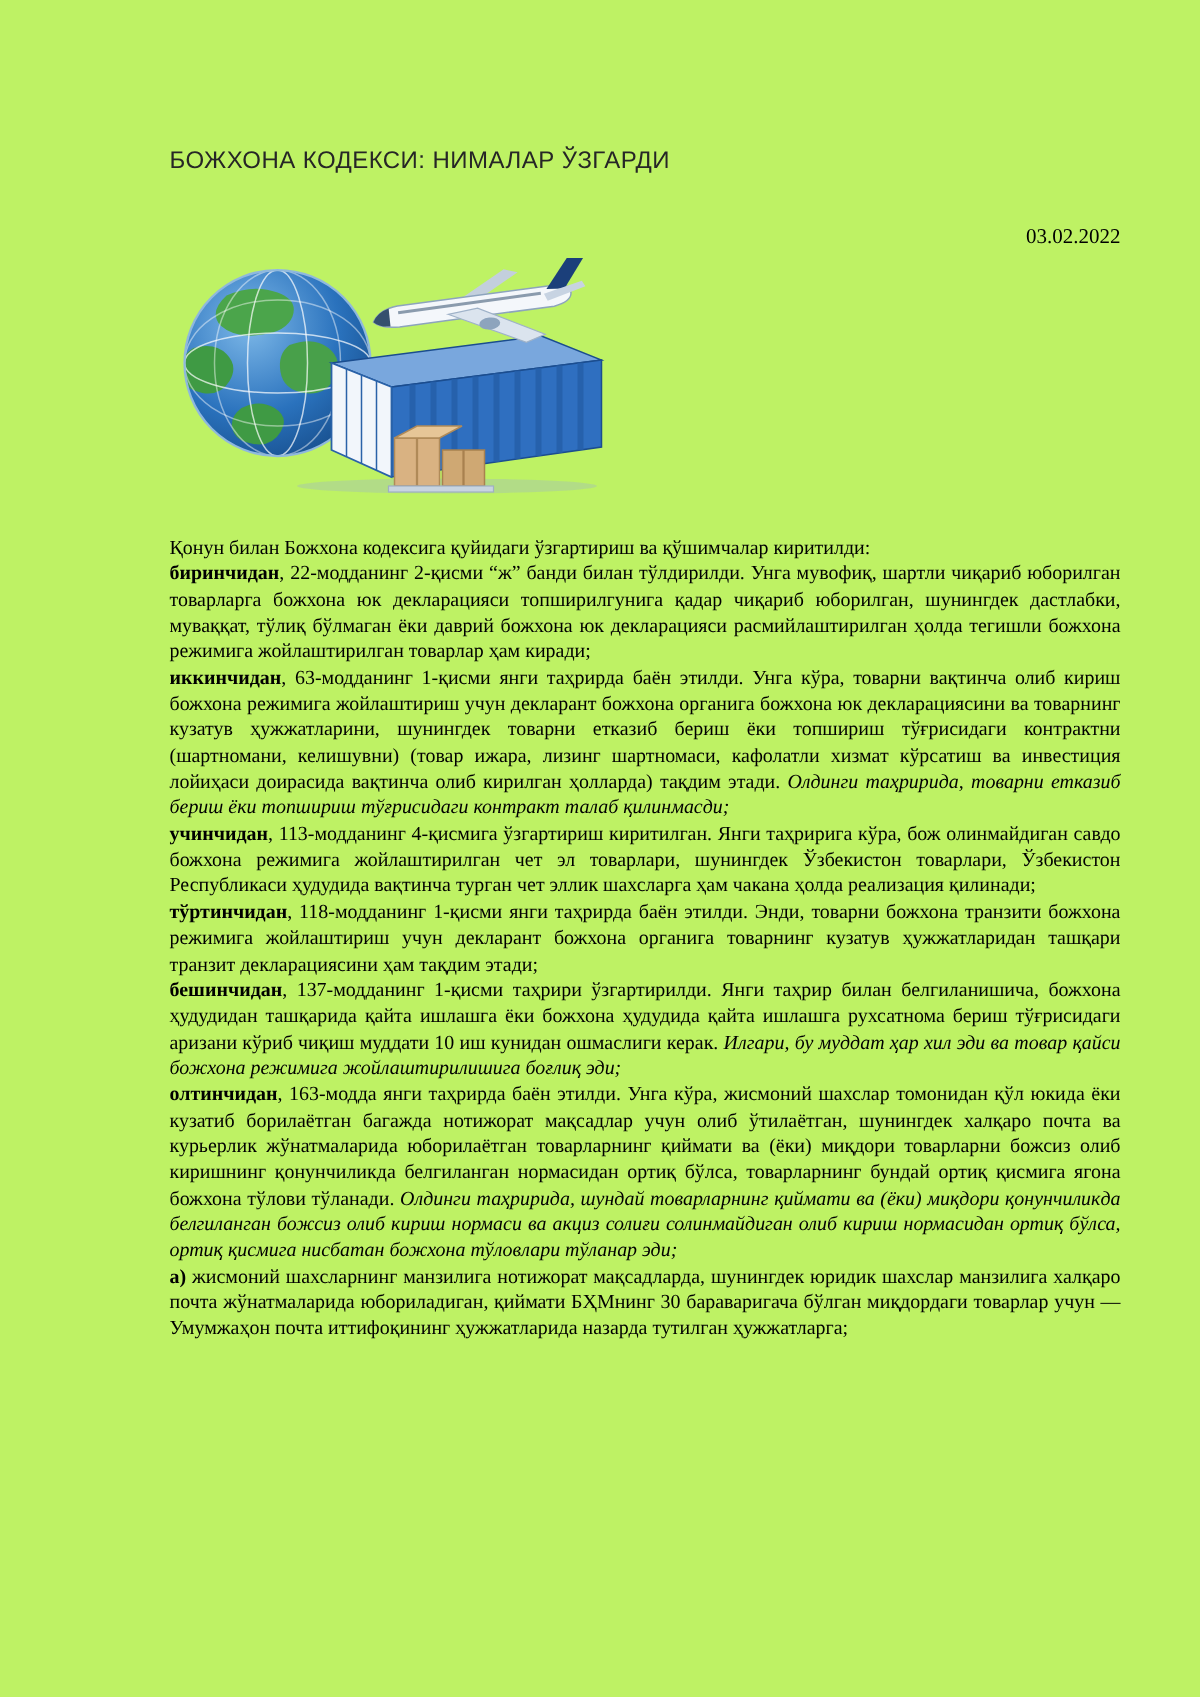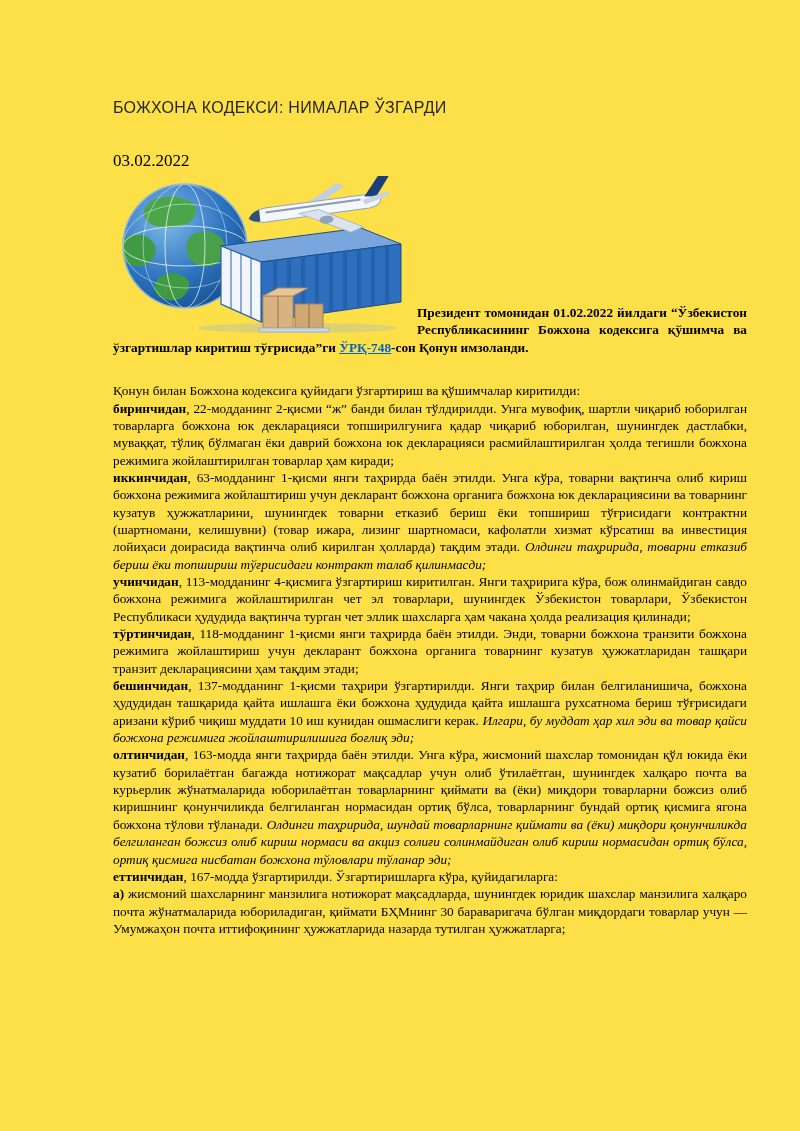--- a/index.html
+++ b/index.html
@@ -1,30 +1,30 @@
 <!DOCTYPE html>
 <html lang="uz"><head>
 <meta charset="utf-8">
 <style>
   * { margin:0; padding:0; box-sizing:border-box; }
   html,body { background:#ffffff; }
   body { font-family:"Liberation Serif", serif; color:#000; }
   .page {
     position:relative; width:800px; height:1131px;
-    background:#fde047; overflow:hidden; margin:0 auto;
+    background:#bef264; overflow:hidden; margin:0 auto;
   }
   .content { padding:99px 53px 0 113px; }
 
   .title {
     font-family:"Liberation Sans", sans-serif;
     font-size:16px; font-weight:400; color:#262626; letter-spacing:0.3px;
   }
   .date-row {
-    margin-top:34px; text-align:left;
-    font-size:17px; color:#000;
+    margin-top:34px; text-align:right;
+    font-size:14px; color:#000;
   }
   .lang-row { margin-top:6px; font-size:13px; }
   .lang-row a { color:#0563c1; text-decoration:underline; cursor:pointer; }
 
   .lead-block { margin-top:5px; overflow:hidden; }
   .illustration { float:left; width:297px; height:158px; margin-right:7px; }
   .illustration svg { display:block; width:297px; height:158px; }
   .lead-spacer { height:128px; }
   .lead-para {
     font-weight:bold; font-size:13.3px; line-height:17.4px;
@@ -122,29 +122,27 @@
             <line x1="152" y1="31.5" x2="248" y2="28.5" stroke="#35506e" stroke-width="2" opacity="0.55"></line>
             <path d="M252 26 L270 4 L280 6 L264 27 Z" fill="#1b3f7a"></path>
             <path d="M250 29 L276 23 L278 27 L252 34 Z" fill="#c7d3e2"></path>
             <path d="M185 36 L235 60 L248 56 L205 34 Z" fill="#dbe4ee" stroke="#9fb2c8" stroke-width="0.8"></path>
             <ellipse cx="212" cy="45" rx="7" ry="4" fill="#8da4bd"></ellipse>
           </g>
         </svg>
       </div>
 
       <div class="lead-spacer"></div>
-      <p class="lead-para"><span class="seg-b">Президент томонидан 01.02.2022 йилдаги “Ўзбекистон Республикасининг Божхона кодексига қўшимча ва ўзгартишлар киритиш тўғрисида”ги </span><a class="seg-b seg-link seg-link" href="#">ЎРҚ-748</a><span class="seg-b">-сон Қонун имзоланди.</span></p>
     </div>
 
     <div class="body-text">
         <p class="body-para"><span>Қонун билан Божхона кодексига қуйидаги ўзгартириш ва қўшимчалар киритилди:</span></p>
         <p class="body-para"><span class="seg-bi">биринчидан</span><span>, 22-модданинг 2-қисми “ж” банди билан тўлдирилди. Унга мувофиқ, шартли чиқариб юборилган товарларга божхона юк декларацияси топширилгунига қадар чиқариб юборилган, шунингдек дастлабки, муваққат, тўлиқ бўлмаган ёки даврий божхона юк декларацияси расмийлаштирилган ҳолда тегишли божхона режимига жойлаштирилган товарлар ҳам киради;</span></p>
         <p class="body-para"><span class="seg-bi">иккинчидан</span><span>, 63-модданинг 1-қисми янги таҳрирда баён этилди. Унга кўра, товарни вақтинча олиб кириш божхона режимига жойлаштириш учун декларант божхона органига божхона юк декларациясини ва товарнинг кузатув ҳужжатларини, шунингдек товарни етказиб бериш ёки топшириш тўғрисидаги контрактни (шартномани, келишувни) (товар ижара, лизинг шартномаси, кафолатли хизмат кўрсатиш ва инвестиция лойиҳаси доирасида вақтинча олиб кирилган ҳолларда) тақдим этади. </span><span class="seg-i">Олдинги таҳририда, товарни етказиб бериш ёки топшириш тўғрисидаги контракт талаб қилинмасди;</span></p>
         <p class="body-para"><span class="seg-bi">учинчидан</span><span>, 113-модданинг 4-қисмига ўзгартириш киритилган. Янги таҳририга кўра, бож олинмайдиган савдо божхона режимига жойлаштирилган чет эл товарлари, шунингдек Ўзбекистон товарлари, Ўзбекистон Республикаси ҳудудида вақтинча турган чет эллик шахсларга ҳам чакана ҳолда реализация қилинади;</span></p>
         <p class="body-para"><span class="seg-bi">тўртинчидан</span><span>, 118-модданинг 1-қисми янги таҳрирда баён этилди. Энди, товарни божхона транзити божхона режимига жойлаштириш учун декларант божхона органига товарнинг кузатув ҳужжатларидан ташқари транзит декларациясини ҳам тақдим этади;</span></p>
         <p class="body-para"><span class="seg-bi">бешинчидан</span><span>, 137-модданинг 1-қисми таҳрири ўзгартирилди. Янги таҳрир билан белгиланишича, божхона ҳудудидан ташқарида қайта ишлашга ёки божхона ҳудудида қайта ишлашга рухсатнома бериш тўғрисидаги аризани кўриб чиқиш муддати 10 иш кунидан ошмаслиги керак. </span><span class="seg-i">Илгари, бу муддат ҳар хил эди ва товар қайси божхона режимига жойлаштирилишига боғлиқ эди;</span></p>
         <p class="body-para"><span class="seg-bi">олтинчидан</span><span>, 163-модда янги таҳрирда баён этилди. Унга кўра, жисмоний шахслар томонидан қўл юкида ёки кузатиб борилаётган багажда нотижорат мақсадлар учун олиб ўтилаётган, шунингдек халқаро почта ва курьерлик жўнатмаларида юборилаётган товарларнинг қиймати ва (ёки) миқдори товарларни божсиз олиб киришнинг қонунчиликда белгиланган нормасидан ортиқ бўлса, товарларнинг бундай ортиқ қисмига ягона божхона тўлови тўланади. </span><span class="seg-i">Олдинги таҳририда, шундай товарларнинг қиймати ва (ёки) миқдори қонунчиликда белгиланган божсиз олиб кириш нормаси ва акциз солиғи солинмайдиган олиб кириш нормасидан ортиқ бўлса, ортиқ қисмига нисбатан божхона тўловлари тўланар эди;</span></p>
-        <p class="body-para"><span class="seg-bi">еттинчидан</span><span>, 167-модда ўзгартирилди. Ўзгартиришларга кўра, қуйидагиларга:</span></p>
         <p class="body-para"><span class="seg-b">а)</span><span> жисмоний шахсларнинг манзилига нотижорат мақсадларда, шунингдек юридик шахслар манзилига халқаро почта жўнатмаларида юбориладиган, қиймати БҲМнинг 30 бараваригача бўлган миқдордаги товарлар учун — Умумжаҳон почта иттифоқининг ҳужжатларида назарда тутилган ҳужжатларга;</span></p>
       </div>
 
   </div>
 </div>
 
 </body></html>

